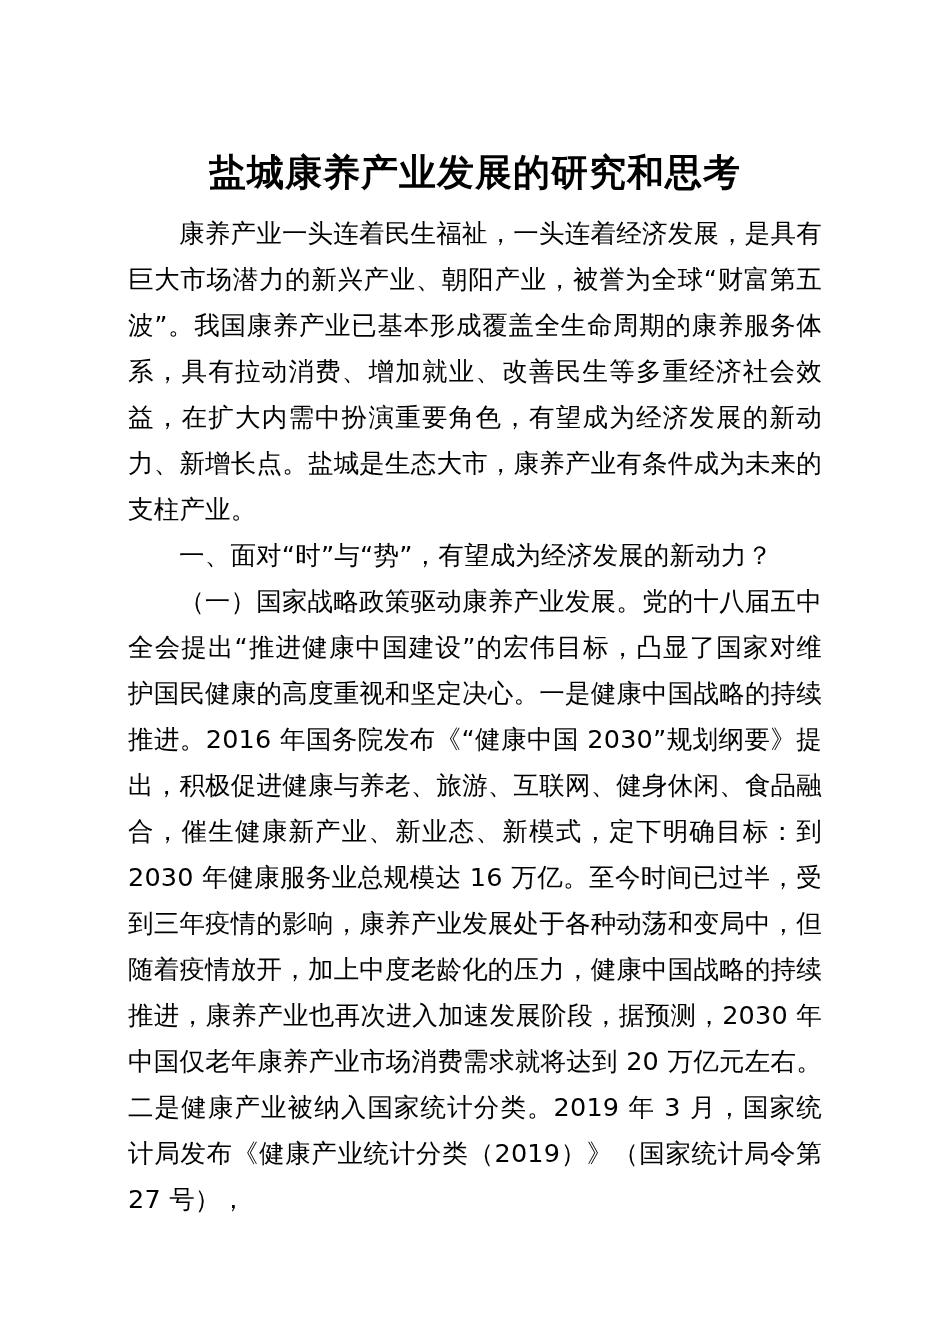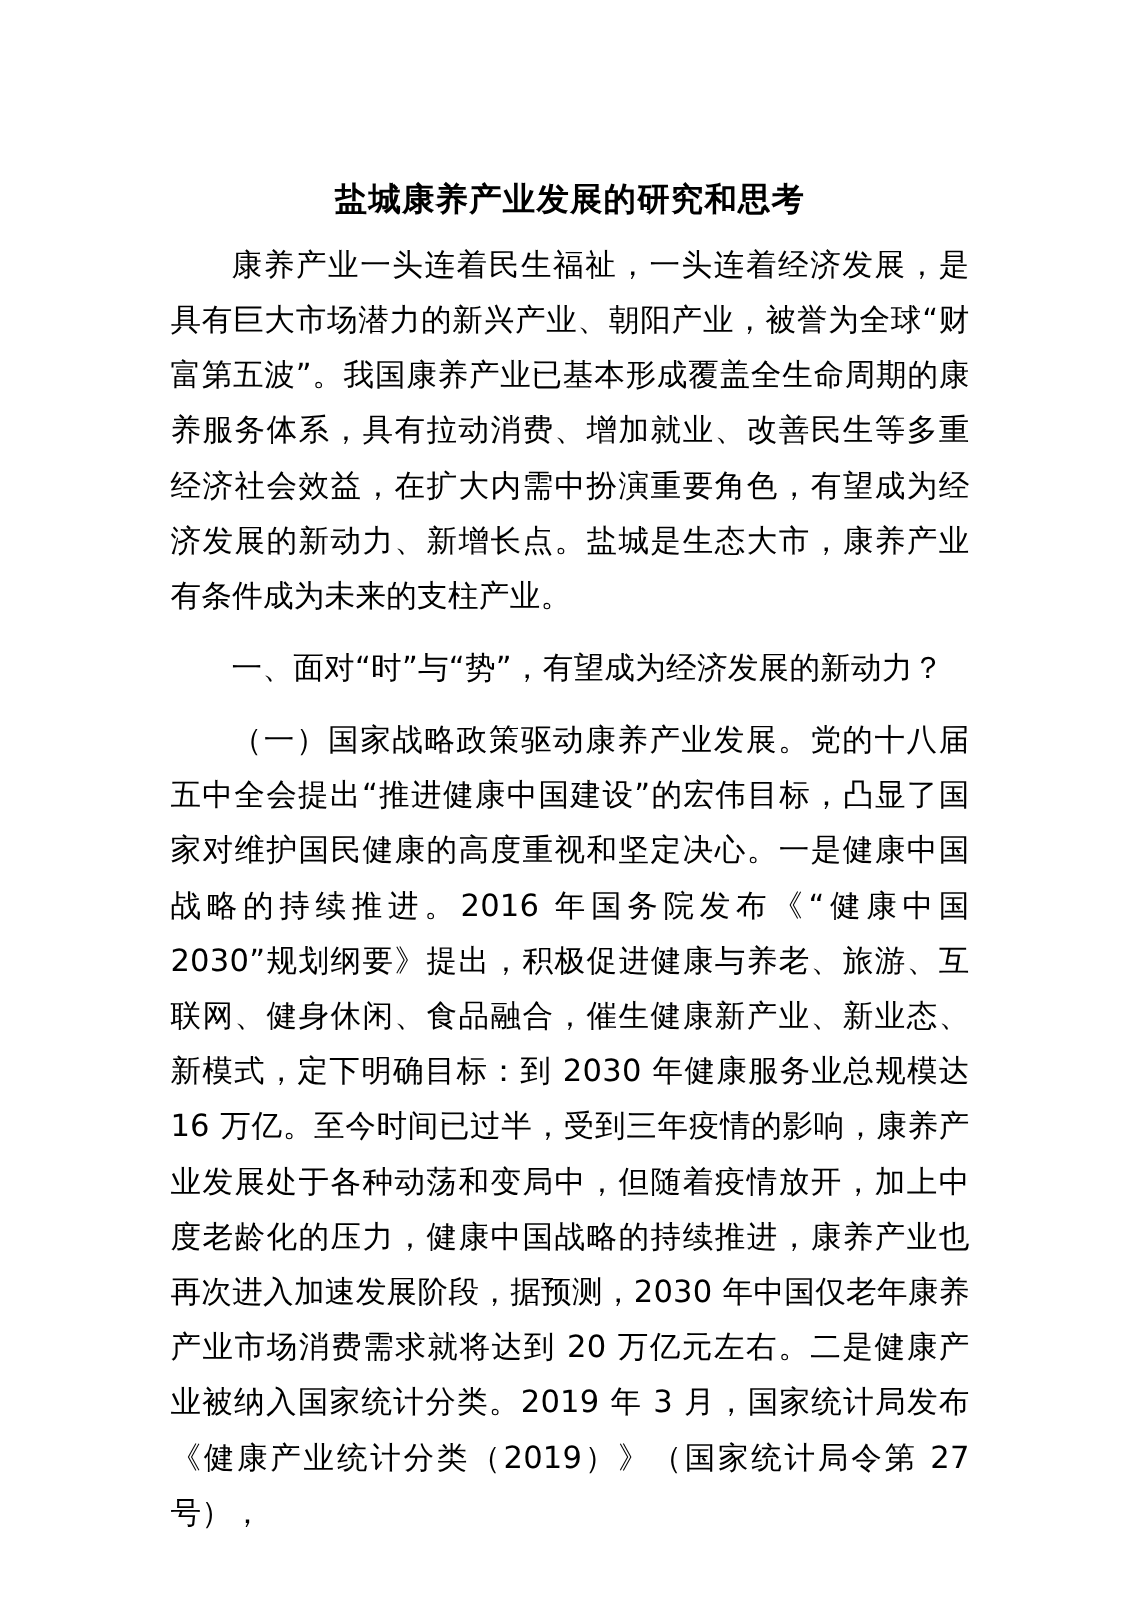--- a/index.html
+++ b/index.html
@@ -18,33 +18,33 @@
     position: relative;
     width: 950px;
     height: 1344px;
     box-sizing: border-box;
     padding: 150px 128px 40px 128px;
     background: #ffffff;
   }
   .doc-title {
     font-family: "DejaVu Sans", "Liberation Sans", sans-serif;
     font-weight: bold;
-    font-size: 27px;
+    font-size: 37px;
     line-height: 1.25;
     text-align: center;
     letter-spacing: 1px;
     margin: 0 0 14px 0;
   }
   .body-text {
     font-family: "DejaVu Sans", "Liberation Sans", sans-serif;
     font-size: 25.5px;
     line-height: 46px;
     text-align: justify;
     text-justify: inter-ideograph;
-    margin: 14px;
+    margin: 0;
     letter-spacing: 0.2px;
   }
   .body-text + .body-text {
     margin-top: 0;
   }
   .indent {
     text-indent: 2em;
   }
 </style>
 </head>

